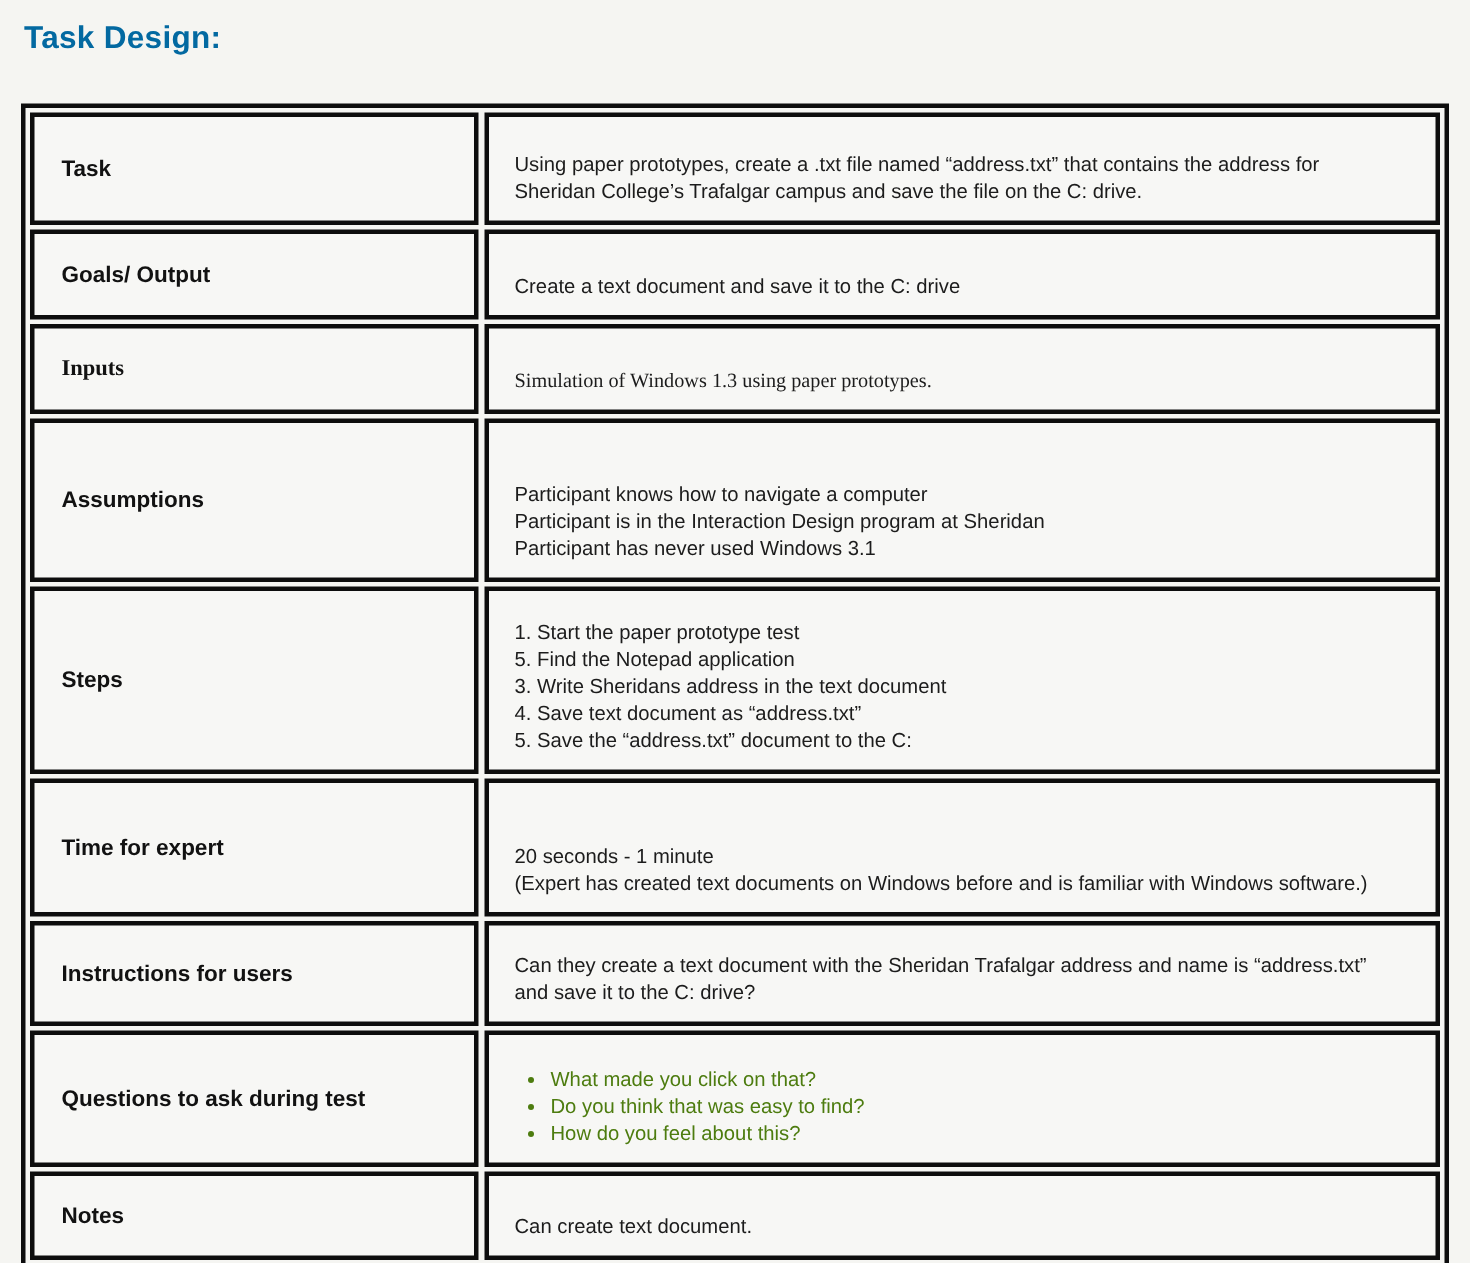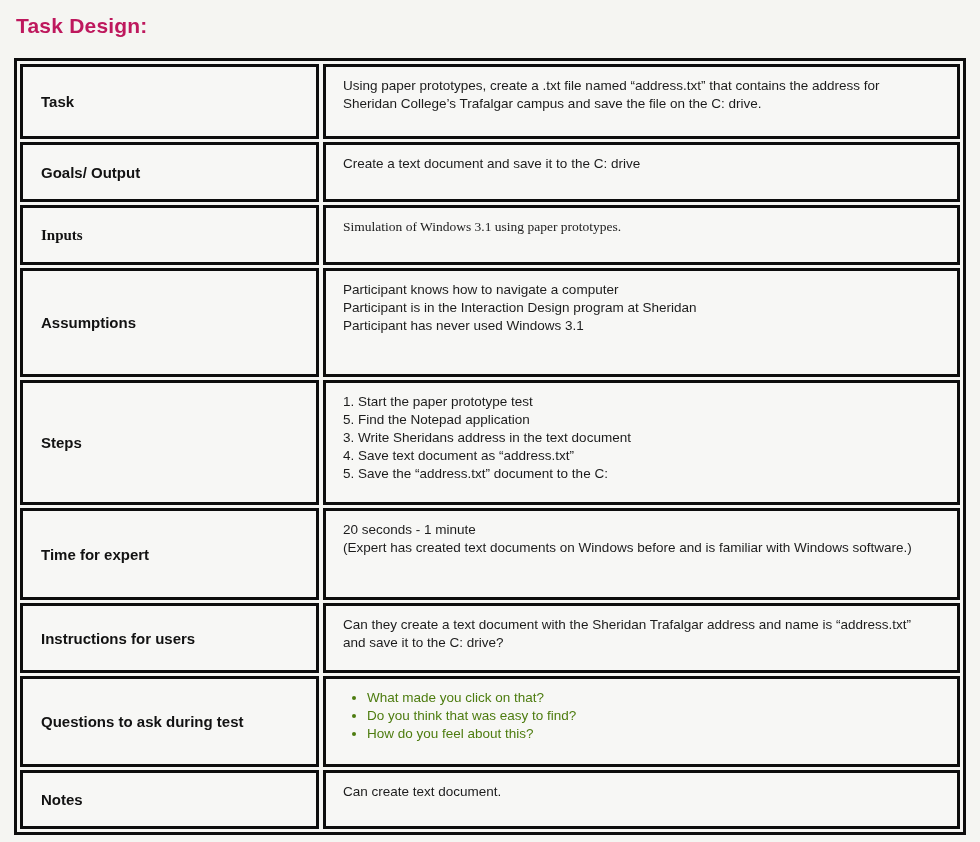--- a/index.html
+++ b/index.html
@@ -12,22 +12,22 @@
     width: 980px;
     min-height: 842px;
     box-sizing: border-box;
     padding: 10px 14px 14px 14px;
     background: #f5f5f2;
   }
   .page-title {
     font-size: 21px;
     font-weight: 800;
     letter-spacing: 0.2px;
-    color: #be185d;
-    margin: 4px 0 20px 2px;
+    color: #0369a1;
+    margin: 4px 0 31px 2px;
   }
   .task-table {
     border: 3px solid #0d0d0d;
     background: #f5f5f2;
     padding: 3px;
     display: flex;
     flex-direction: column;
     gap: 3px;
   }
   .table-row {
@@ -44,21 +44,21 @@
     flex: 0 0 299px;
     width: 299px;
     display: flex;
     align-items: center;
     padding: 10px 10px 10px 18px;
   }
   .content-cell {
     flex: 1 1 auto;
     display: flex;
     flex-direction: column;
-    justify-content: flex-start;
+    justify-content: flex-end;
     padding: 10px 20px 10px 17px;
   }
   .row-label {
     font-weight: 700;
     font-size: 15px;
     color: #121212;
   }
   .line {
     font-size: 13.5px;
     color: #1c1c1c;
@@ -106,21 +106,21 @@
     <div class="cell content-cell">
           <div class="line">Create a text document and save it to the C: drive</div>
         </div>
   </div>
 
   <div class="table-row">
     <div class="cell label-cell">
       <span class="row-label">Inputs</span>
     </div>
     <div class="cell content-cell">
-          <div class="line">Simulation of Windows 3.1 using paper prototypes.</div>
+          <div class="line">Simulation of Windows 1.3 using paper prototypes.</div>
         </div>
   </div>
 
   <div class="table-row">
     <div class="cell label-cell">
       <span class="row-label">Assumptions</span>
     </div>
     <div class="cell content-cell">
           <div class="line">Participant knows how to navigate a computer</div>
           <div class="line">Participant is in the Interaction Design program at Sheridan</div>

